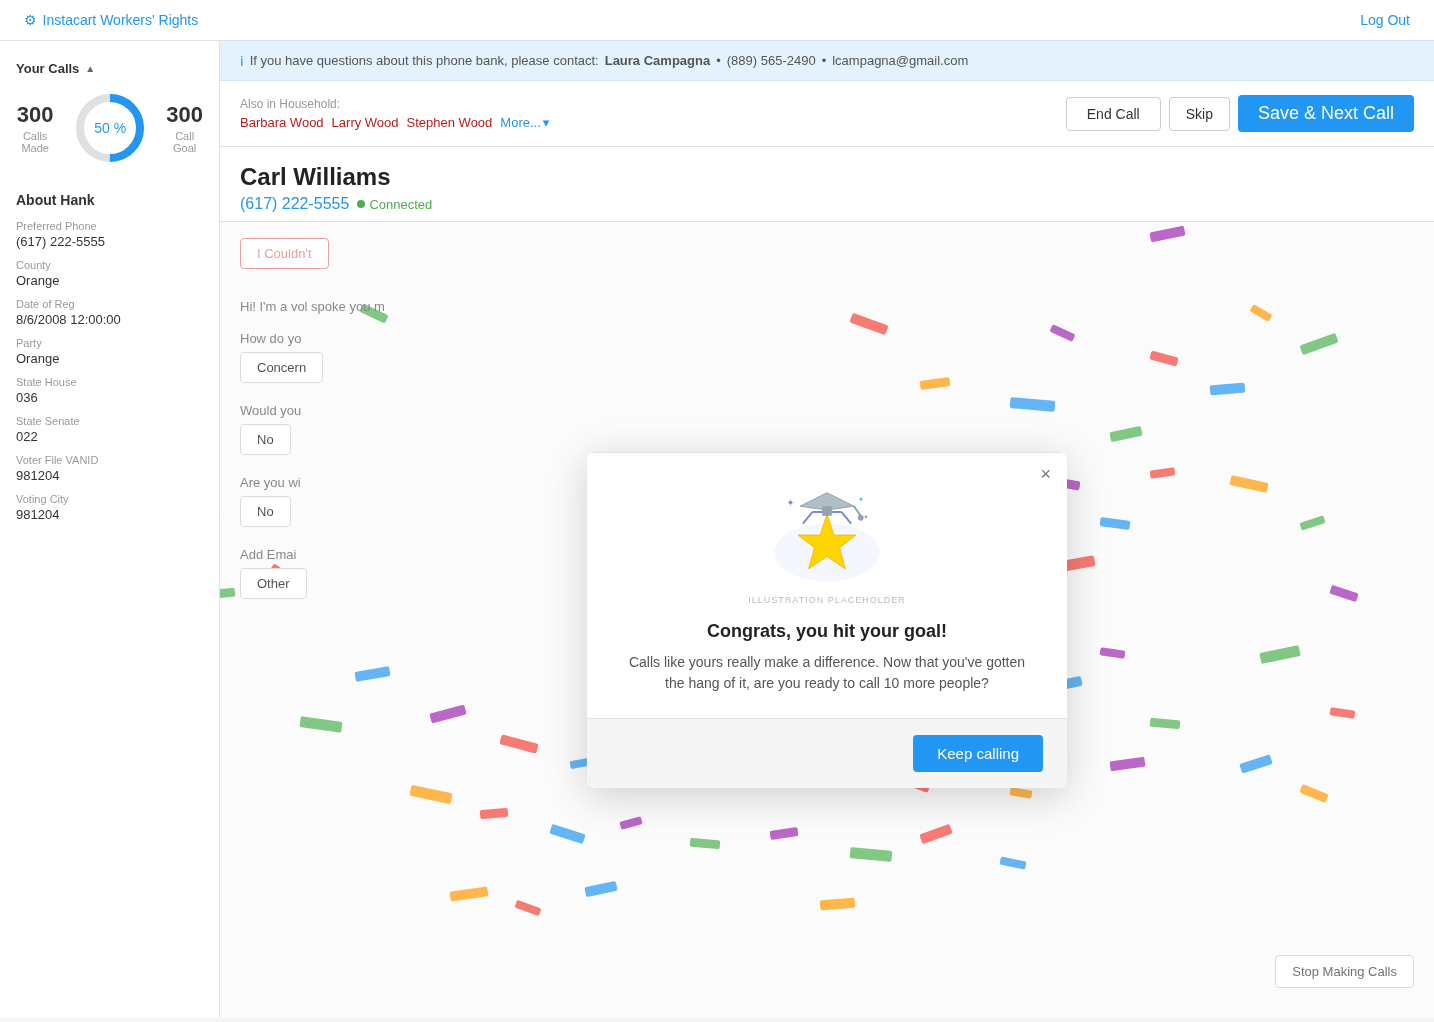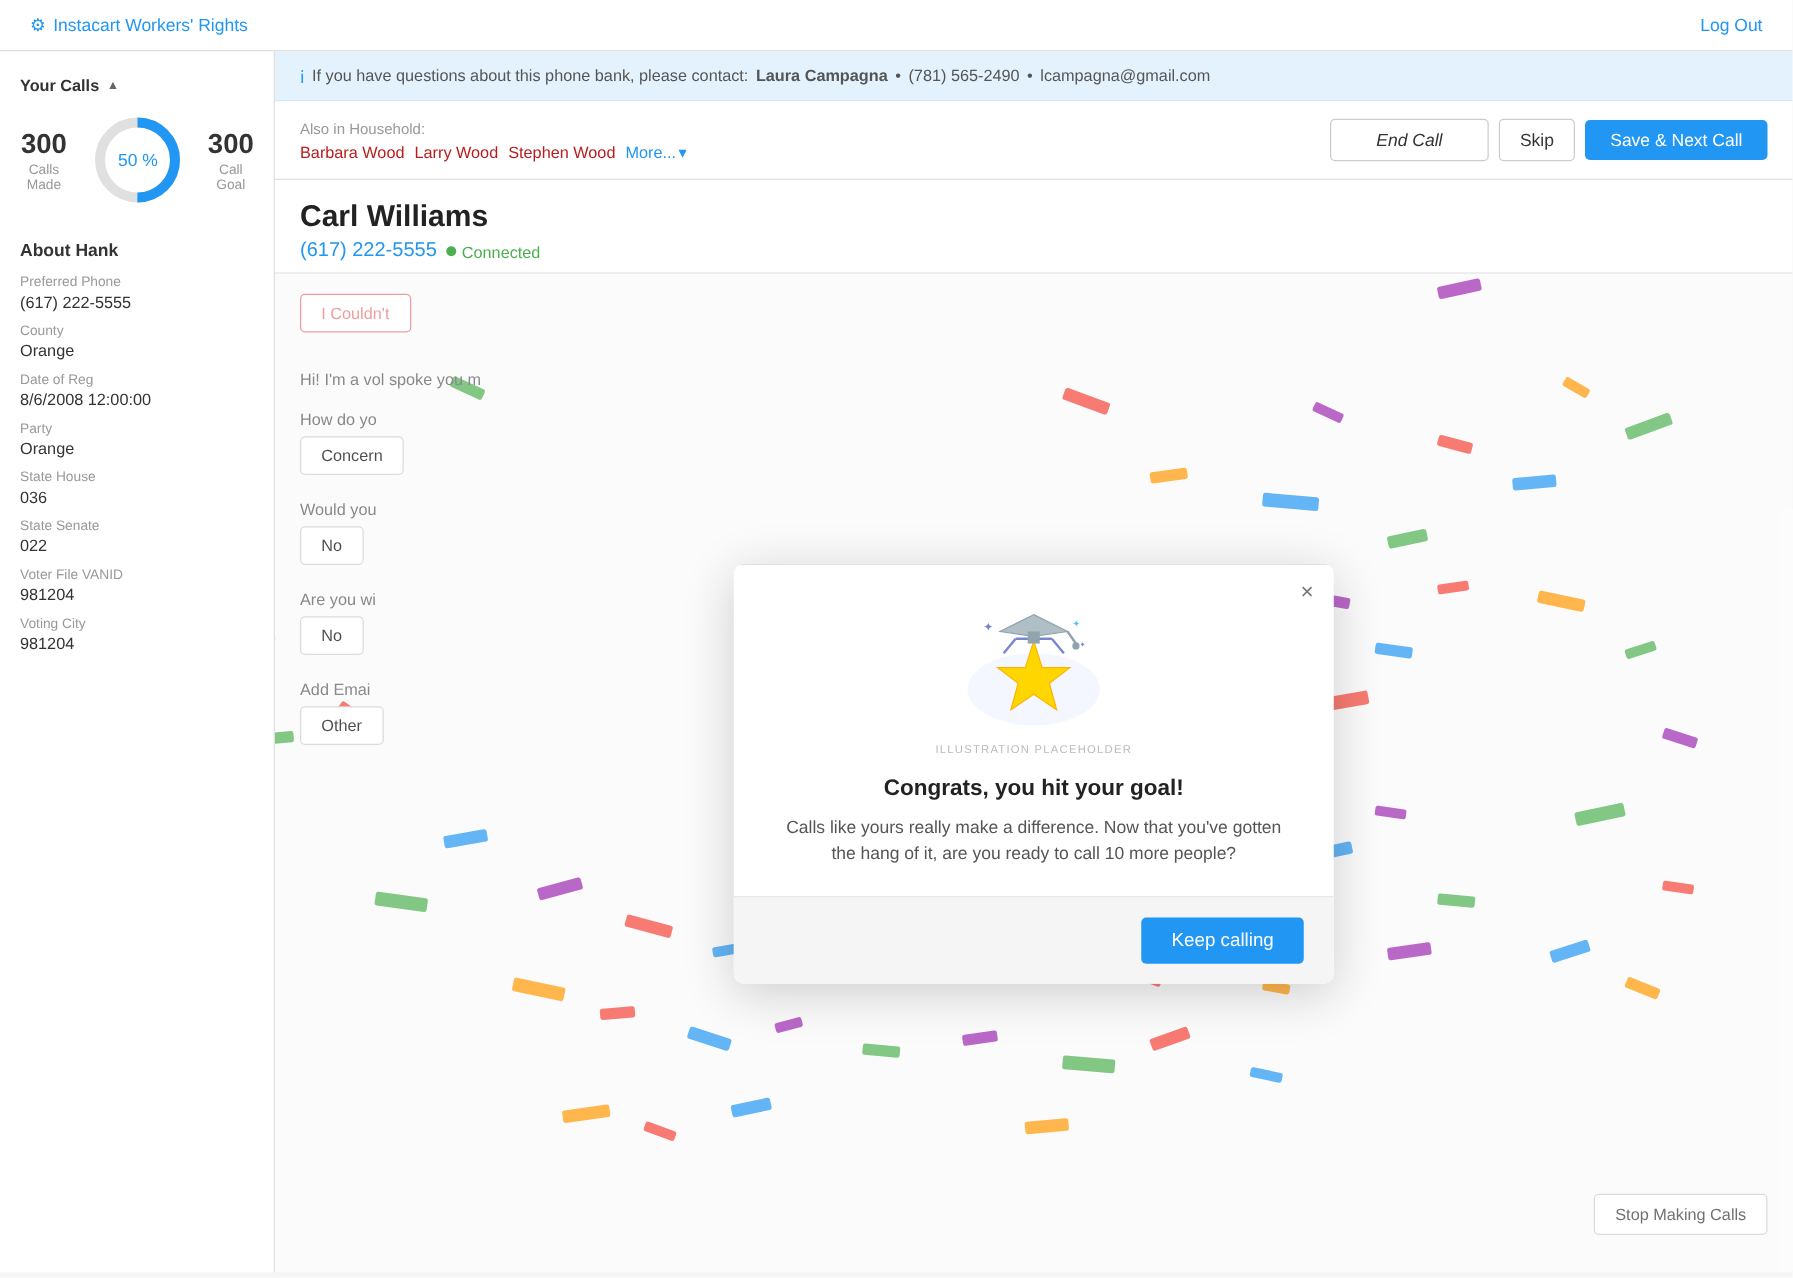--- a/index.html
+++ b/index.html
@@ -43,23 +43,23 @@
     .info-icon { color: #2196f3; font-size: 14px; }
 
     
     .call-header { background: #fff; padding: 14px 20px; border-bottom: 1px solid #e0e0e0; display: flex; align-items: center; justify-content: space-between; }
     .call-header-left {}
     .household-label { font-size: 12px; color: #999; margin-bottom: 4px; }
     .household-links { display: flex; align-items: center; gap: 8px; font-size: 13px; }
     .household-link { color: #b91c1c; cursor: pointer; }
     .household-more { color: #2196f3; cursor: pointer; display: flex; align-items: flex-end; gap: 2px; }
     .call-header-right { display: flex; align-items: center; gap: 8px; }
-    .btn-end-call { padding: 8px 36px; border: 1px solid #ccc; background: #fff; border-radius: 4px; font-size: 14px; cursor: pointer; color: #333; font-style: italic; }
+    .btn-end-call { padding: 8px 20px; border: 1px solid #ccc; background: #fff; border-radius: 4px; font-size: 14px; cursor: pointer; color: #333; }
     .btn-skip { padding: 8px 16px; border: 1px solid #ccc; background: #fff; border-radius: 4px; font-size: 14px; cursor: pointer; color: #333; }
-    .btn-save-next { padding: 8px 20px; background: #2196f3; color: #fff; border: none; border-radius: 4px; font-size: 14px; cursor: pointer; }
+    .btn-save-next { padding: 8px 20px; background: #2196f3; color: #fff; border: none; border-radius: 4px; font-size: 18px; cursor: pointer; }
 
     
     .contact-info { background: #fff; padding: 16px 20px 8px; border-bottom: 1px solid #e0e0e0; }
     .contact-name { font-size: 24px; font-weight: 600; color: #222; }
     .contact-phone-row { display: flex; align-items: center; gap: 8px; margin-top: 4px; }
     .contact-phone { font-size: 16px; color: #2196f3; }
     .contact-status { display: flex; align-items: center; gap: 4px; font-size: 13px; color: #4caf50; }
     .status-dot { width: 8px; height: 8px; border-radius: 50%; background: #4caf50; }
 
     
@@ -172,21 +172,21 @@
     </div>
   </aside>
 
   <div class="main-content">
 
     <div class="info-bar">
       <span class="info-icon">ℹ</span>
       <span>If you have questions about this phone bank, please contact:</span>
       <strong>Laura Campagna</strong>
       <span>•</span>
-      <span>(781) 565-2490</span>
+      <span>(889) 565-2490</span>
       <span>•</span>
       <span>lcampagna@gmail.com</span>
     </div>
 
     <div class="call-header">
       <div class="call-header-left">
         <div class="household-label">Also in Household:</div>
         <div class="household-links">
           <span class="household-link">Barbara Wood</span>
           <span class="household-link">Larry Wood</span>

